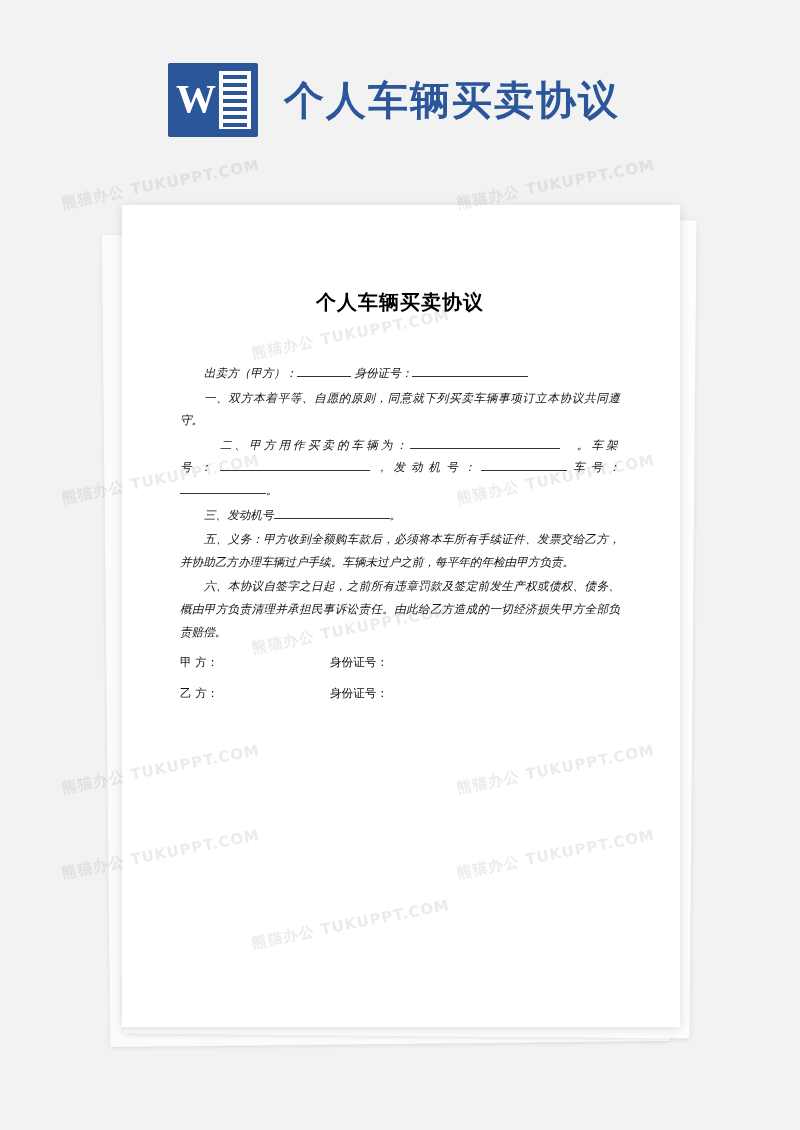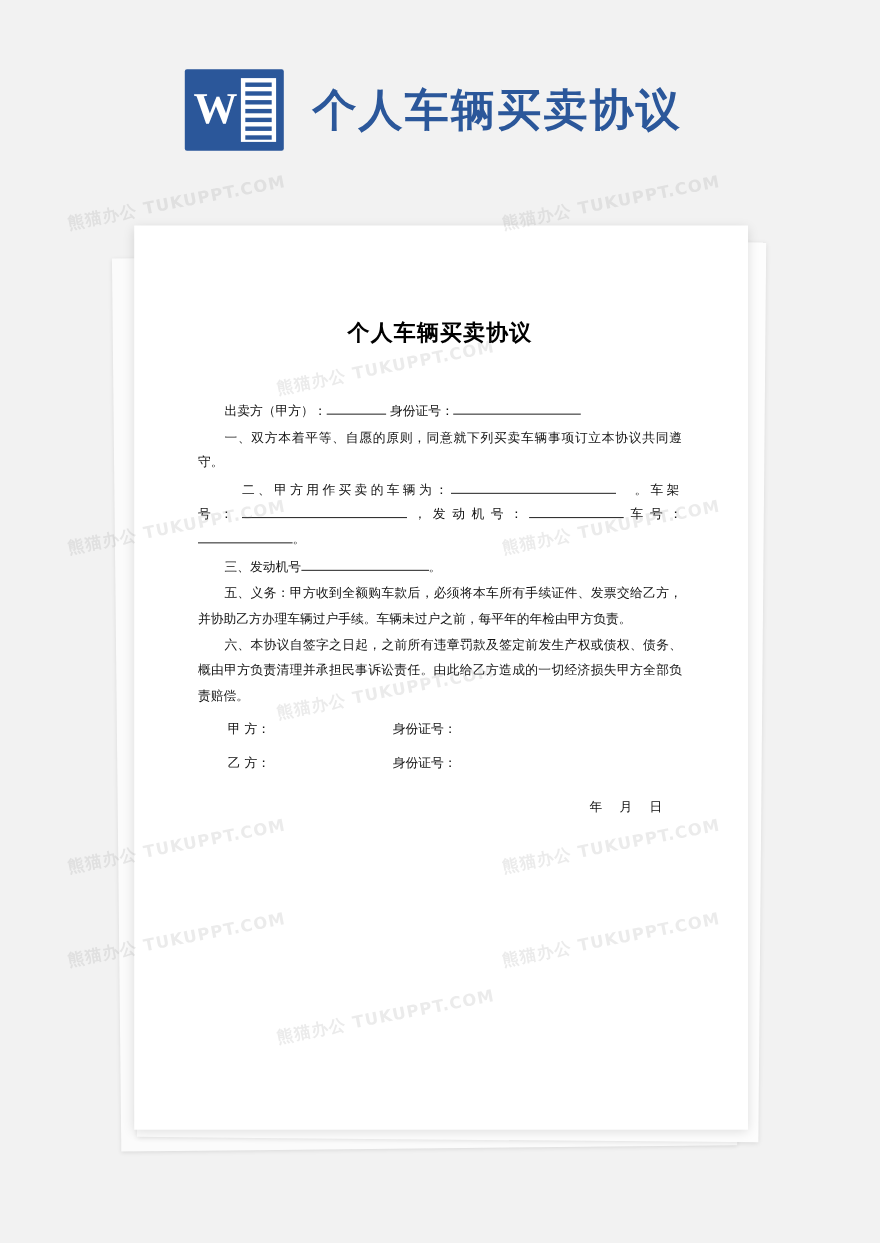--- a/index.html
+++ b/index.html
@@ -114,38 +114,38 @@
     text-align: center;
     font-size: 20px;
     font-weight: bold;
     letter-spacing: 1px;
     margin: 0 0 40px 0;
     color: #000;
   }
   .p {
     margin: 0 0 2px 0;
     text-align: justify;
+    font-style: italic;
   }
   .indent {
     text-indent: 24px;
   }
   .blank {
     display: inline-block;
     border-bottom: 1px solid #333;
     vertical-align: baseline;
   }
   .b-sm { width: 54px; }
   .b-md { width: 86px; }
   .b-lg { width: 116px; }
   .b-xl { width: 150px; }
   .spread { letter-spacing: 2.4px; margin-left: 16px; }
   .sign-row {
     display: flex;
     margin-top: 8px;
-    margin-left: 27px;
   }
   .sign-left { width: 150px; }
   .date-row {
     text-align: right;
     margin-top: 18px;
     padding-right: 12px;
     letter-spacing: 6px;
   }
 
   
@@ -217,21 +217,20 @@
     <div class="sign-row">
       <span class="sign-left">甲  方：</span>
       <span>身份证号：</span>
     </div>
 
     <div class="sign-row">
       <span class="sign-left">乙  方：</span>
       <span>身份证号：</span>
     </div>
 
-    <div class="date-row">年  月  日</div>
 
   </div>
 </div>
 
 <div id="watermark-layer">
     <div class="wm" style="left: 60px; top: 175px;">熊猫办公 TUKUPPT.COM</div>
     <div class="wm" style="left: 455px; top: 175px;">熊猫办公 TUKUPPT.COM</div>
     <div class="wm" style="left: 60px; top: 470px;">熊猫办公 TUKUPPT.COM</div>
     <div class="wm" style="left: 455px; top: 470px;">熊猫办公 TUKUPPT.COM</div>
     <div class="wm" style="left: 60px; top: 760px;">熊猫办公 TUKUPPT.COM</div>

